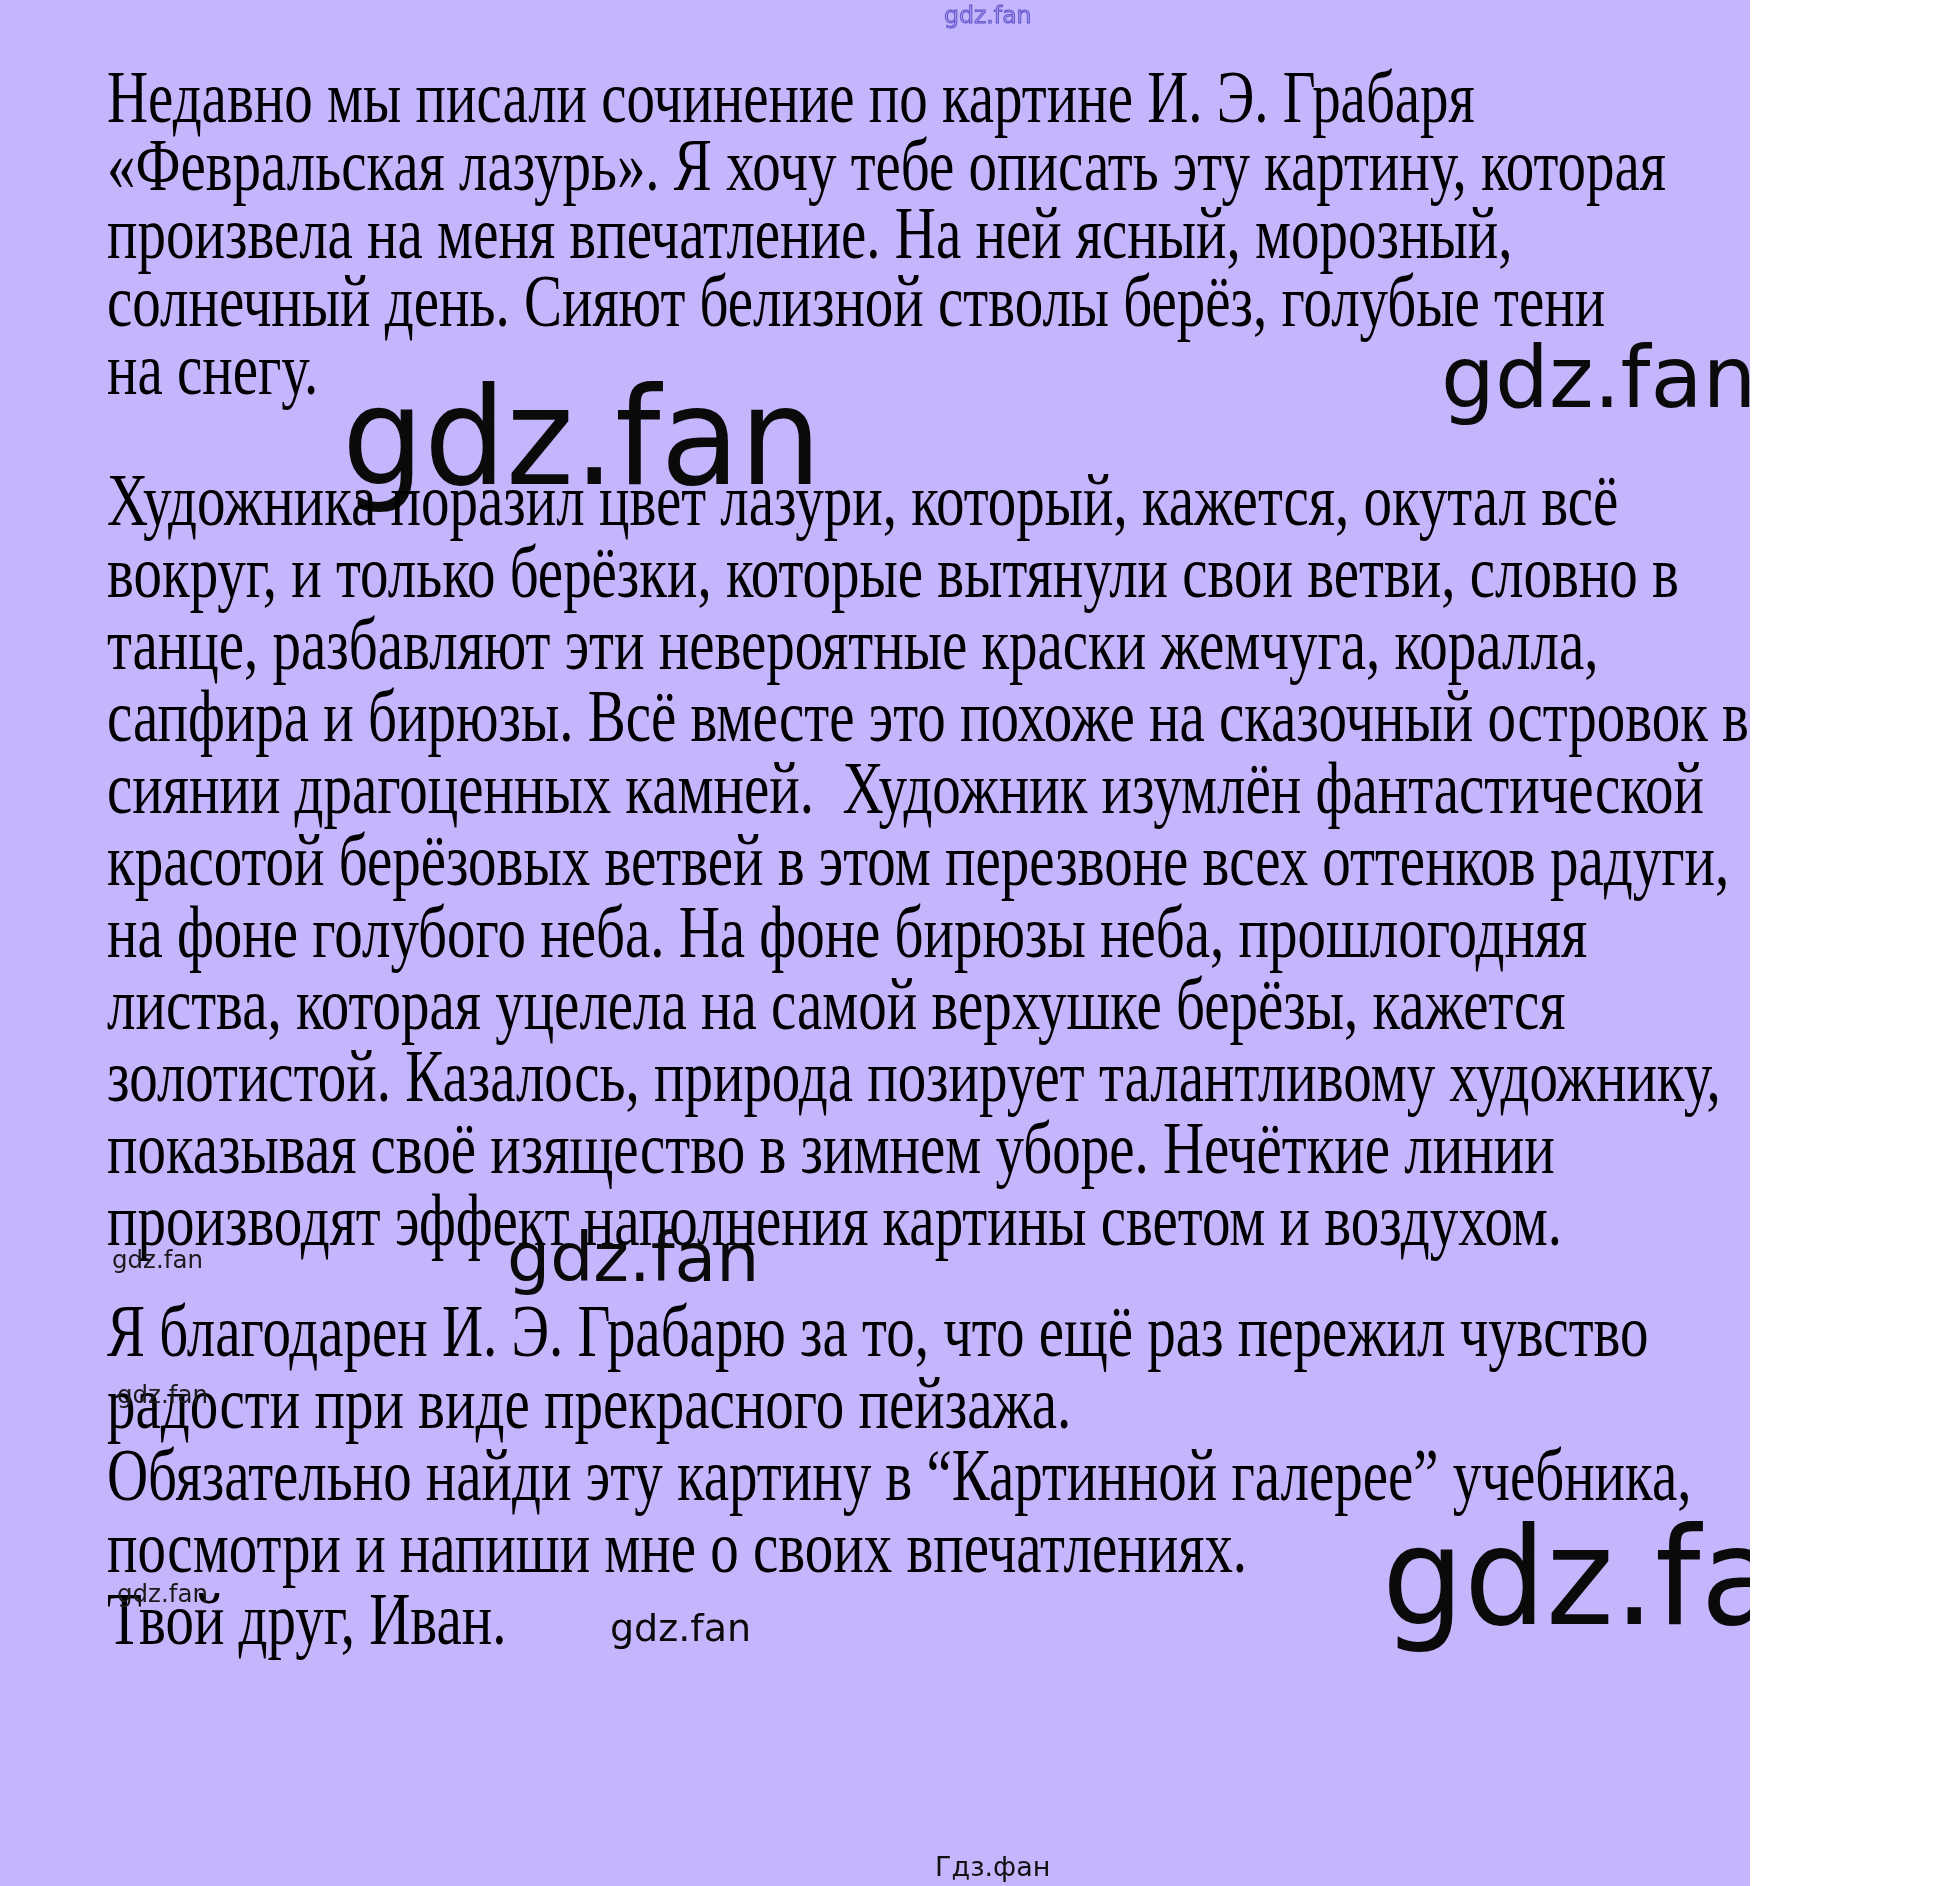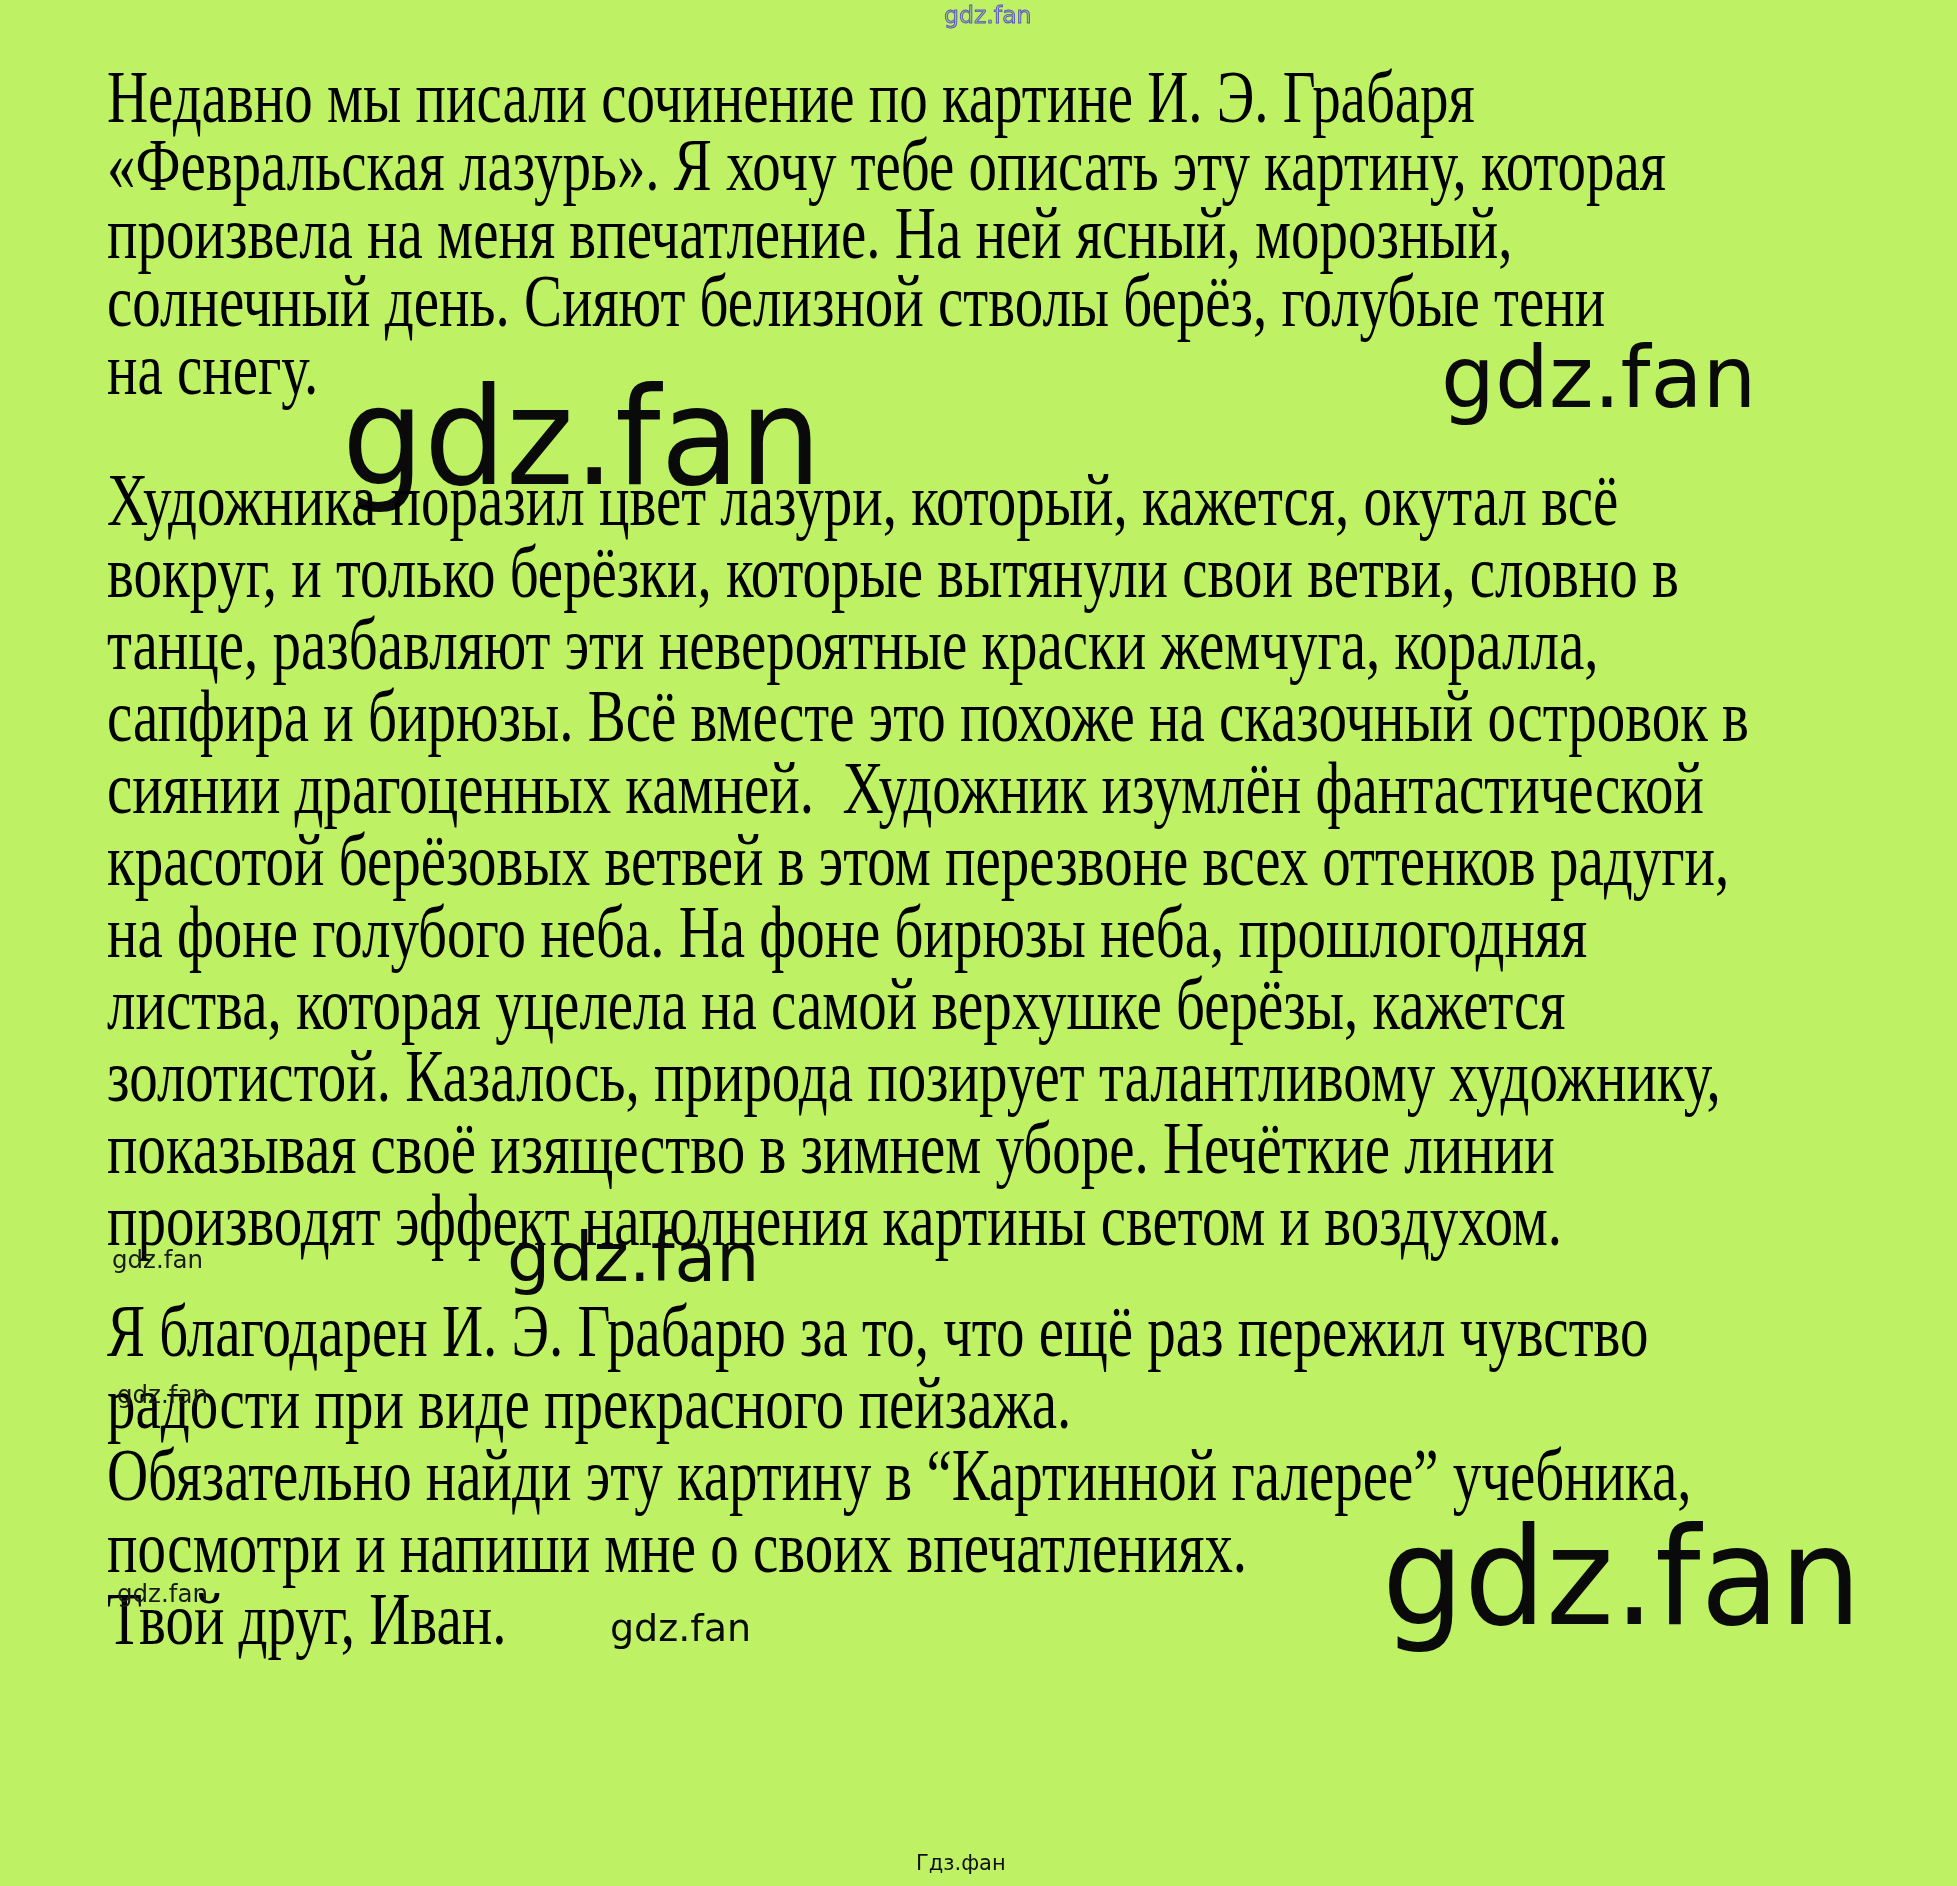--- a/index.html
+++ b/index.html
@@ -2,23 +2,23 @@
 <html style="font-size:14.5px"><head>
 <meta charset="utf-8">
 <style>
   html, body {
     margin: 0;
     padding: 0;
     background: #ffffff;
   }
   .page {
     position: relative;
-    width: 1957px;
+    width: 1750px;
     height: 1886px;
-    background: #bef264;
+    background: #c4b5fd;
     overflow: hidden;
     font-family: "Liberation Serif", serif;
   }
   
   .para {
     position: absolute;
     left: 107px;
     color: #000000;
     transform: scaleX(0.78);
     transform-origin: 0 0;
@@ -46,23 +46,23 @@
   .wm-top-right    { left: 1441px; top: 335px;  font-size: 85px; }
   .wm-mid          { left: 507px;  top: 1224px; font-size: 68px; }
   .wm-big-bottom   { left: 1382px; top: 1509px; font-size: 136px; transform: scaleX(0.95); transform-origin: 0 0; }
   .wm-small-1      { left: 112px;  top: 1248px; font-size: 24.5px; color: #1a1a1a; }
   .wm-small-2      { left: 117px;  top: 1383px; font-size: 24.5px; color: #1a1a1a; }
   .wm-small-3      { left: 117px;  top: 1582px; font-size: 24.5px; color: #1a1a1a; }
   .wm-signature    { left: 610px;  top: 1609px; font-size: 38px; }
 
   .footer-label {
     position: absolute;
-    left: 916px; top: 1853px;
+    left: 935px; top: 1853px;
     font-family: "DejaVu Sans", sans-serif;
-    font-size: 21px;
+    font-size: 27px;
     color: #111111;
     line-height: 1;
     white-space: nowrap;
   }
 </style>
 </head>
 <body>
 
 <div class="page">
 

